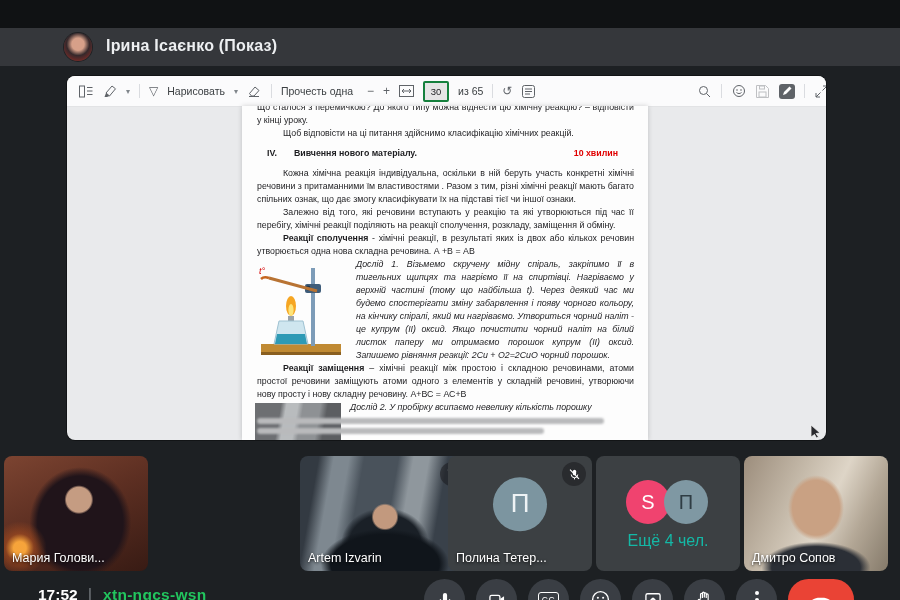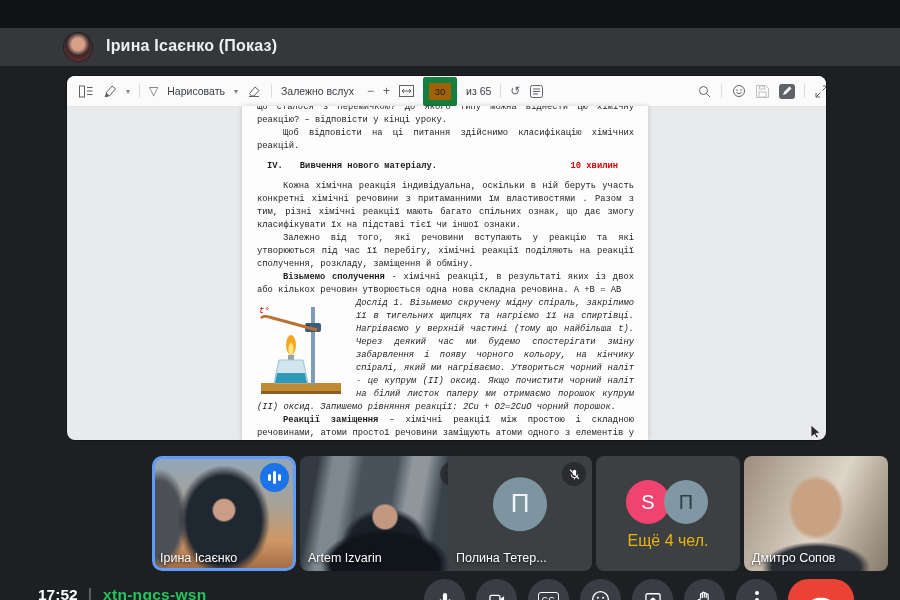--- a/index.html
+++ b/index.html
@@ -21,29 +21,29 @@
   .tbgroup{position:absolute;top:0;height:30px;display:flex;align-items:center;gap:9px;}
   .tb-left{left:11px;}
   .tb-mid{left:300px;}
   .tb-right{left:630px;}
   .tbicon{width:15px;height:15px;display:inline-flex;align-items:center;justify-content:center;color:#5f6368;}
   .tbicon svg{display:block;}
   .tbtext{font-size:10.5px;color:#3c4043;white-space:nowrap;}
   .tbsep{width:1px;height:14px;background:#dadce0;}
   .tbglyph{font-size:12px;color:#5f6368;line-height:1;}
   .chev{font-size:8px;color:#80868b;}
-  .pagebox{width:22px;height:17px;background:#a16207;border:6px solid #15803d;border-radius:2px;
+  .pagebox{width:22px;height:17px;background:#e5e5e5;border:2px solid #15803d;border-radius:2px;
            font-size:9.5px;color:#202124;display:flex;align-items:center;justify-content:center;}
   .muted-ic{opacity:.38;}
   .dark-ic{background:#5f6368;border-radius:3px;width:16px;height:15px;display:flex;align-items:center;justify-content:center;}
 
   
   .page{position:absolute;left:175px;top:30px;width:406px;height:334px;background:#fdfdfd;
         overflow:hidden;box-shadow:0 0 5px rgba(0,0,0,.18);}
-  .doc{margin:-5px 0 0 0;padding:0 14px 12px 15px;font-family:Liberation Mono, monospace;
+  .doc{margin:-5px 0 0 0;padding:0 14px 12px 15px;font-family:Liberation Sans, sans-serif;
        font-size:8.8px;line-height:13px;color:#1d1d20;text-align:justify;}
   .doc p{margin:0;text-indent:26px;}
   .doc p.cont{text-indent:0;}
   .doc-head{display:flex;align-items:baseline;font-weight:700;margin:7px 0 7px 0;}
   .doc-head .num{margin-left:10px;}
   .doc-head .ttl{margin-left:17px;}
   .doc-head .time{margin-left:auto;margin-right:16px;color:#e00000;}
   .ital{font-style:italic;}
   .exp-fig{float:left;width:92px;height:96px;margin:2px 9px 2px -2px;}
   .exp2-fig{float:left;width:86px;height:46px;margin:2px 9px 0 -2px;
@@ -84,21 +84,21 @@
     radial-gradient(ellipse 24% 35% at 50% 45%, #c9a183 0 68%, transparent 81%),
     linear-gradient(115deg, #9c8d7c 0%, #c6bbab 35%, #ded5c7 55%, #b3a796 75%, #857a6a 100%);}
   .avatar-letter{position:absolute;left:50%;top:44%;transform:translate(-50%,-55%);width:54px;height:54px;
     border-radius:50%;background:#7c95a0;color:#eef3f5;font-size:26px;display:flex;align-items:center;
     justify-content:center;}
   .more-avatars{position:absolute;left:50%;top:24px;transform:translateX(-50%);width:84px;height:44px;}
   .more-avatars .a{position:absolute;top:0;width:44px;height:44px;border-radius:50%;
     display:flex;align-items:center;justify-content:center;font-size:20px;color:#fff;}
   .more-avatars .a1{left:0;background:#f0436f;}
   .more-avatars .a2{left:38px;background:#7f98a3;color:#2f3d44;}
-  .more-label{position:absolute;left:0;width:100%;top:76px;text-align:center;color:#eab308;
+  .more-label{position:absolute;left:0;width:100%;top:76px;text-align:center;color:#14b8a6;
     font-size:16px;font-weight:500;}
 
   
   .bottombar{position:absolute;left:0;bottom:0;width:900px;height:56px;}
   .meet-time{position:absolute;left:38px;top:14px;color:#fff;font-size:15.5px;font-weight:600;}
   .meet-sep{position:absolute;left:88px;top:13px;color:#7d8287;font-size:15px;}
   .meet-code{position:absolute;left:103px;top:14px;color:#22c55e;font-size:15.5px;font-weight:600;letter-spacing:.3px;}
   .controls{position:absolute;left:424px;top:7px;display:flex;align-items:center;gap:11px;}
   .ctl{width:41px;height:41px;border-radius:50%;background:#3a3e44;display:flex;align-items:center;
        justify-content:center;}
@@ -143,21 +143,21 @@
         <span class="tbglyph">▽</span>
         <span class="tbtext">Нарисовать</span>
         <span class="chev">▾</span>
         <span class="tbicon">
           <svg width="14" height="14" viewBox="0 0 14 14">
               <path d="M2.5 9.5L8 3l4 3.5L7 12H4.5z" fill="none" stroke="#5f6368"></path>
               <line x1="2" y1="12.5" x2="12" y2="12.5" stroke="#5f6368"></line>
             </svg>
         </span>
         <span class="tbsep"></span>
-        <span class="tbtext">Залежно вслух</span>
+        <span class="tbtext">Прочесть одна</span>
       </div>
 
       <div class="tbgroup tb-mid">
         <span class="tbglyph">−</span>
         <span class="tbglyph">+</span>
         <span class="tbicon">
           <svg width="15" height="12" viewBox="0 0 15 12">
               <rect x="0.5" y="0.5" width="14" height="11" fill="none" stroke="#5f6368"></rect>
               <path d="M3 6h9M3 6l2-2M3 6l2 2M12 6l-2-2M12 6l-2 2" fill="none" stroke="#5f6368"></path>
             </svg>
@@ -218,21 +218,21 @@
       <div class="doc">
         <p class="cont">Що сталося з перемичкою? До якого типу можна віднести цю хімічну реакцію? – відповісти у кінці уроку.</p>
         <p>Щоб відповісти на ці питання здійснимо класифікацію хімічних реакцій.</p>
         <div class="doc-head">
           <span class="num">IV.</span>
           <span class="ttl">Вивчення нового матеріалу.</span>
           <span class="time">10 хвилин</span>
         </div>
         <p>Кожна хімічна реакція індивідуальна, оскільки в ній беруть участь конкретні хімічні речовини з притаманними їм властивостями . Разом з тим, різні хімічні реакції мають багато спільних ознак, що дає змогу класифікувати їх на підставі тієї чи іншої ознаки.</p>
         <p>Залежно від того, які речовини вступають у реакцію та які утворюються під час її перебігу, хімічні реакції поділяють на реакції сполучення, розкладу, заміщення й обміну.</p>
-        <p><b>Візьмемо сполучення</b><span> - хімічні реакції, в результаті яких із двох або кількох речовин утворюється одна нова складна речовина. А +В = АВ</span></p>
+        <p><b>Реакції сполучення</b><span> - хімічні реакції, в результаті яких із двох або кількох речовин утворюється одна нова складна речовина. А +В = АВ</span></p>
 
         <div class="exp-fig">
           <svg width="92" height="96" viewBox="0 0 92 96">
             <rect x="6" y="84" width="80" height="8" fill="#c08a33"></rect>
             <rect x="6" y="92" width="80" height="3" fill="#8a5f20"></rect>
             <rect x="56" y="8" width="4" height="78" fill="#7d9cb8"></rect>
             <rect x="50" y="24" width="16" height="9" rx="2" fill="#3f5d7a"></rect>
             <circle cx="53" cy="28" r="2.4" fill="#22384e"></circle>
             <line x1="14" y1="18" x2="62" y2="31" stroke="#b87333" stroke-width="3"></line>
             <path d="M14 18q-5-2-8 1" stroke="#c5651f" stroke-width="2.5" fill="none"></path>
@@ -255,29 +255,24 @@
       </div>
     </div>
   </div>
 
   <div class="cursor">
     <svg width="11" height="14" viewBox="0 0 11 14">
         <path d="M1 1l9 8-4 .5 2.5 3.5-2 1L4.5 10.5 1 13z" fill="#2a2a2e" stroke="#f0f0f0" stroke-width="0.8"></path>
       </svg>
   </div>
 
-
-  <div class="tile t2 speaking" style="left:152px">
-    <div class="badge-audio">
-      <i style="height:7px"></i>
-        <i style="height:13px"></i>
-        <i style="height:7px"></i>
-    </div>
-    <div class="name">Ірина Ісаєнко</div>
-  </div>
+  <div class="tile t1" style="left:4px">
+    <div class="name">Мария Голови...</div>
+  </div>
+
 
   <div class="tile t3" style="left:300px">
     <div class="badge-mute">
       <svg width="13" height="13" viewBox="0 0 16 16">
           <rect x="6" y="2" width="4" height="7" rx="2" fill="#fff"></rect>
           <path d="M4 8a4 4 0 0 0 8 0" fill="none" stroke="#fff" stroke-width="1.2"></path>
           <line x1="8" y1="12" x2="8" y2="14" stroke="#fff" stroke-width="1.2"></line>
           <line x1="2.5" y1="2" x2="13.5" y2="13.5" stroke="#fff" stroke-width="1.4"></line>
         </svg>
     </div>

